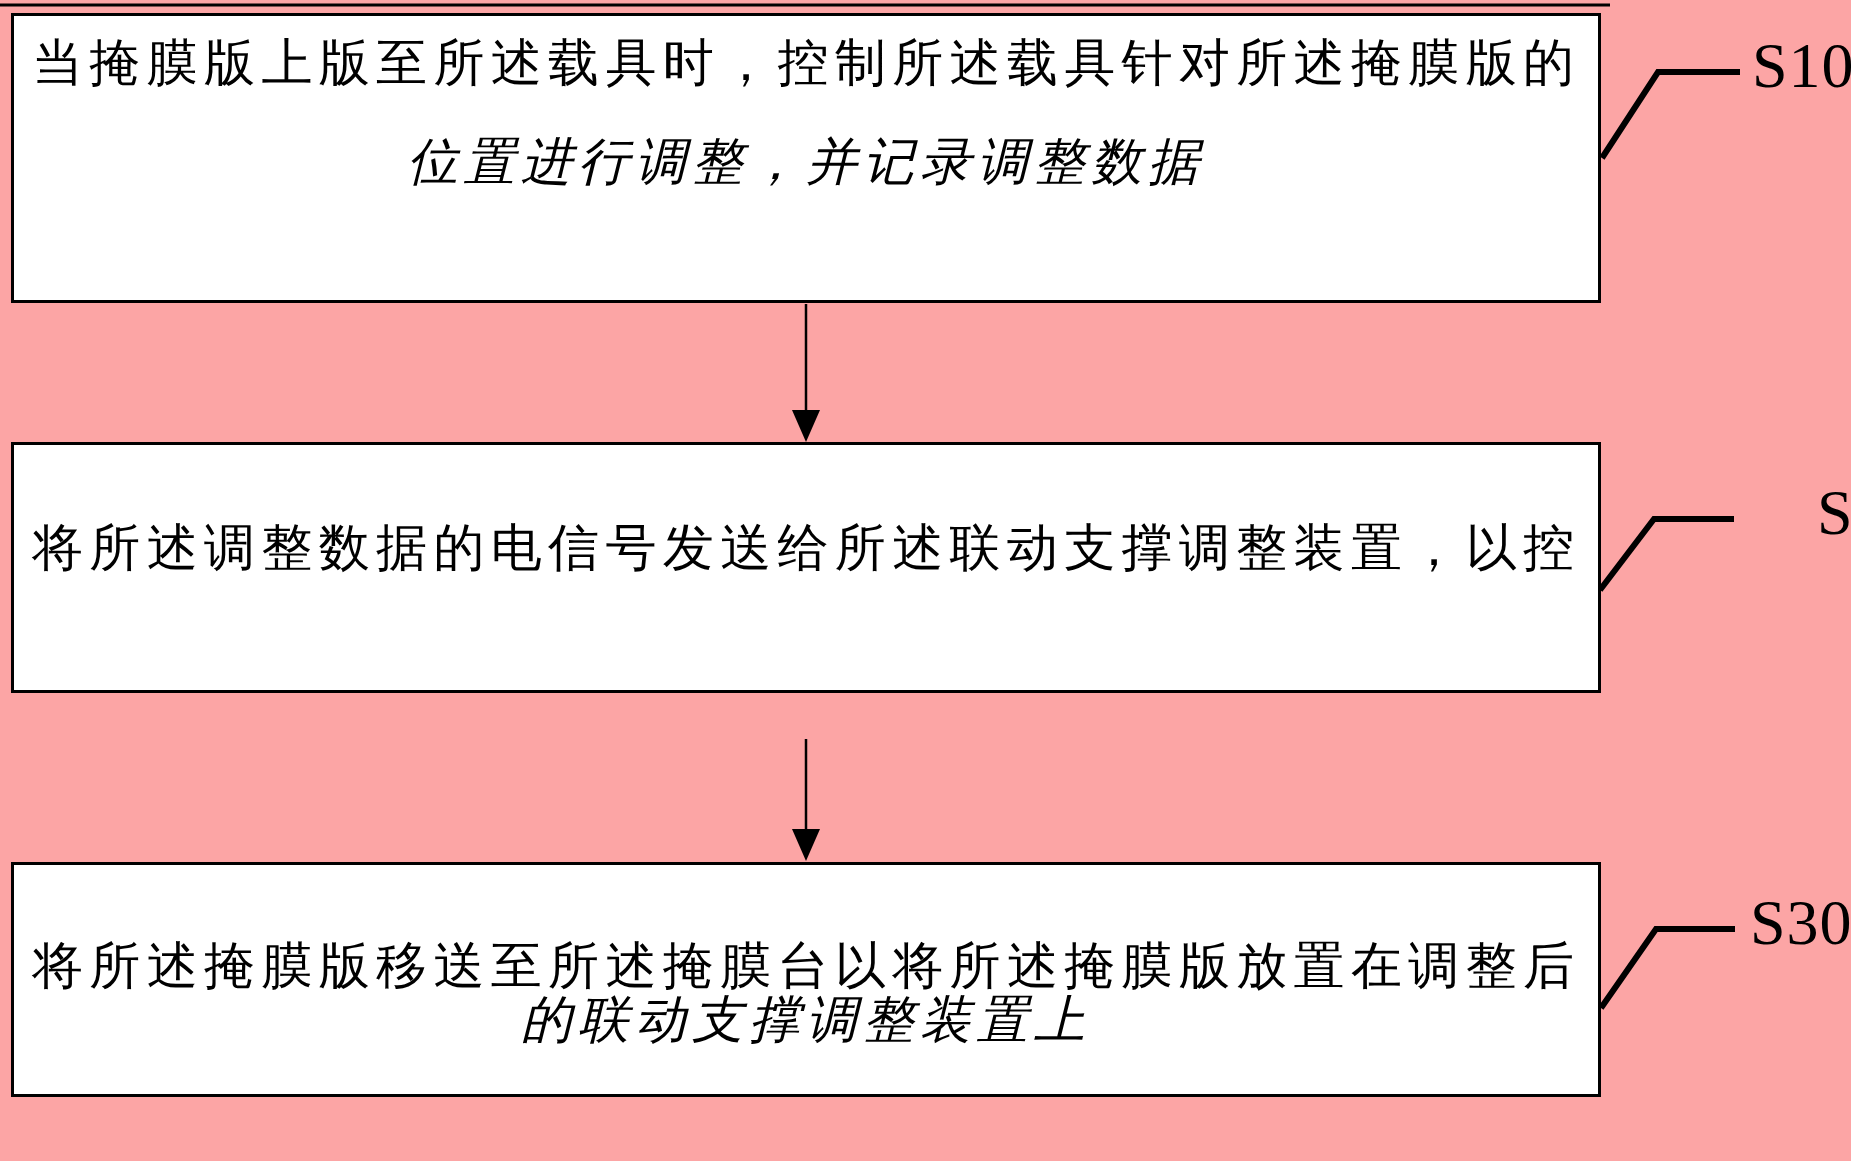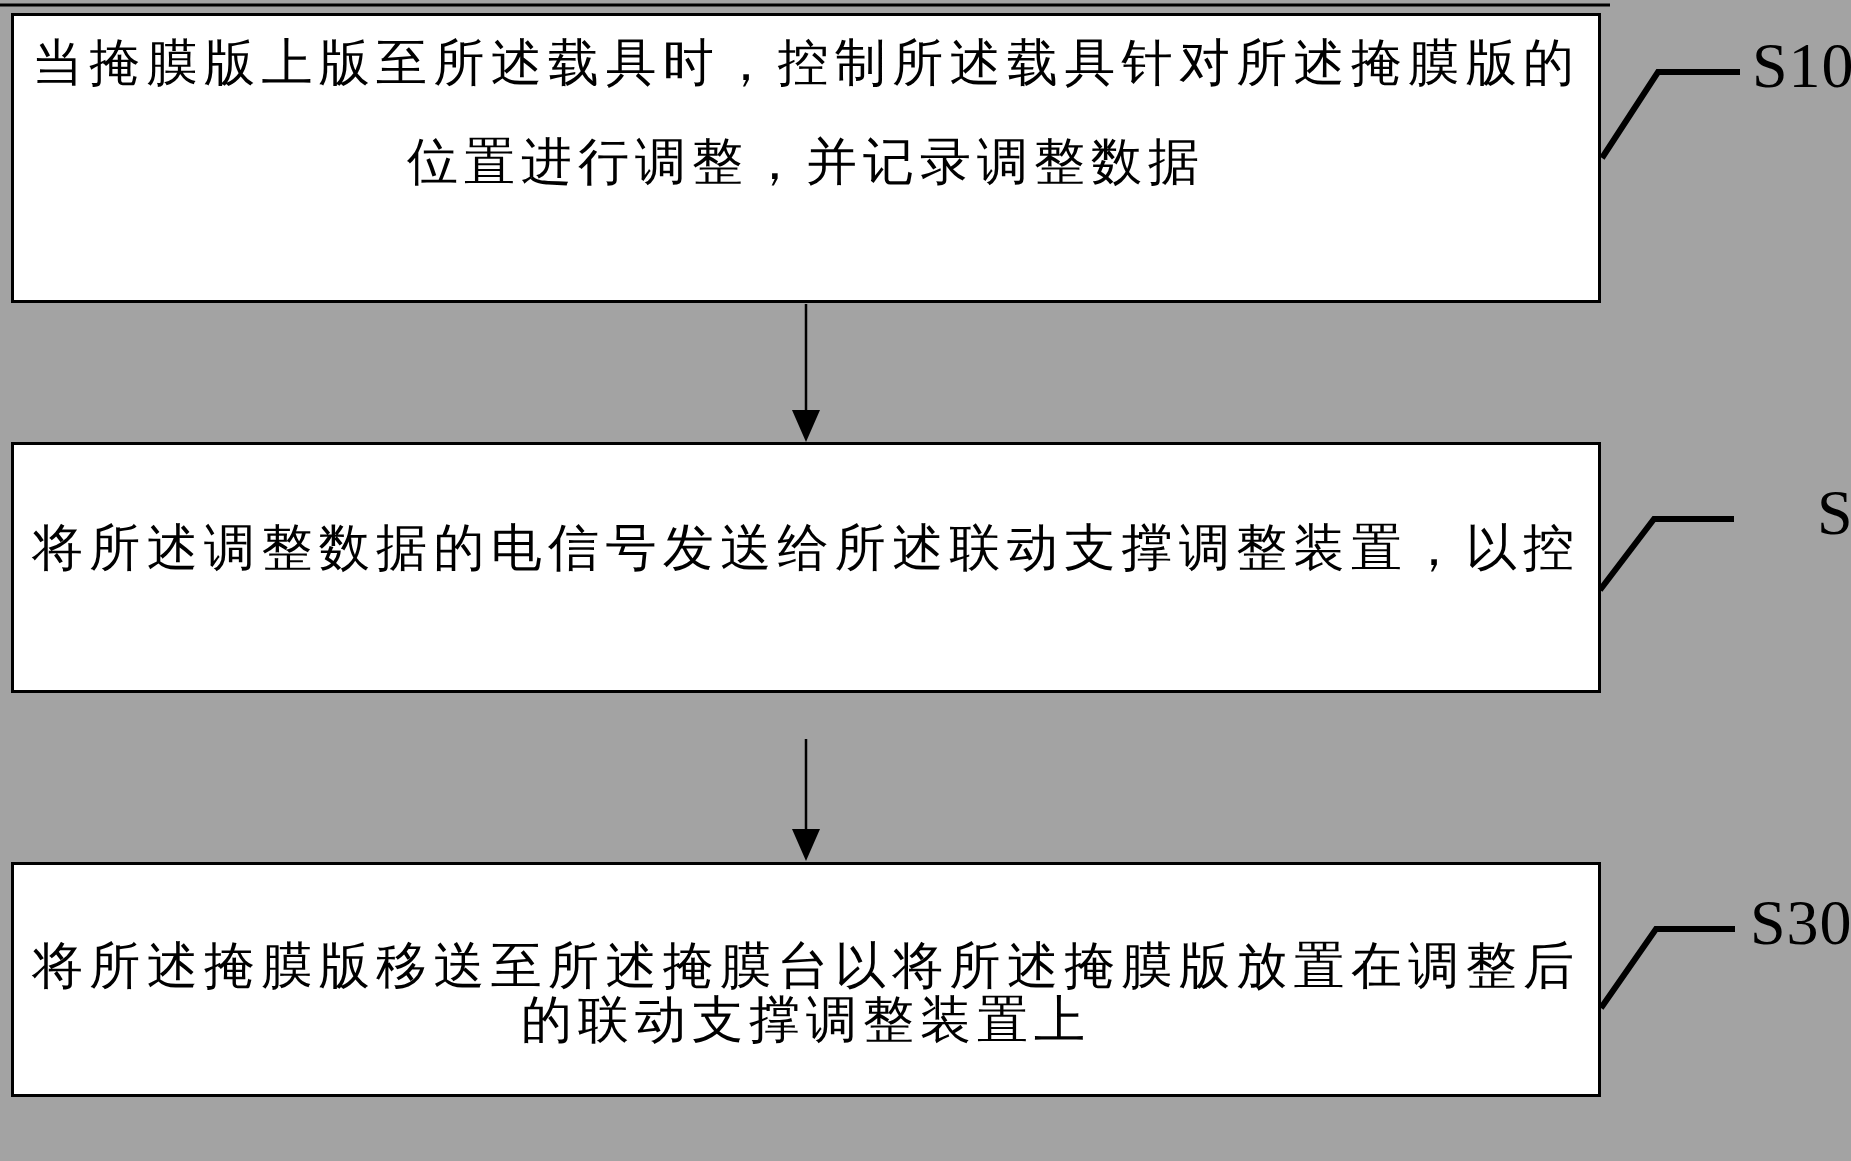--- a/index.html
+++ b/index.html
@@ -1,19 +1,19 @@
 <!DOCTYPE html>
 <html><head>
 <meta charset="utf-8">
 <style>
   html,body{margin:0;padding:0;background:#ffffff;}
   #canvas{
     position:relative;
     width:1851px;height:1161px;
-    background:#a3a3a3;
+    background:#fca5a5;
     overflow:hidden;
     font-family:"Liberation Serif","DejaVu Serif",serif;
     color:#000000;
   }
   #diagram-svg{position:absolute;left:0;top:0;width:1851px;height:1161px;}
   .step-box{
     position:absolute;
     left:11px;
     width:1590px;
     border:3px solid #000000;
@@ -31,20 +31,21 @@
     white-space:nowrap;
   }
   .step-box .line1{
     text-align:justify;
     text-align-last:justify;
     white-space:normal;
   }
   .step-box .line2{
     text-align:center;
     text-align-last:center;
+    font-style:italic;
   }
   #box-s10 .line1{margin-top:20px;}
   #box-s10 .line2{margin-top:45px;}
   #box-s20 .line1{margin-top:76px;}
   #box-s20 .line2{margin-top:38px;}
   #box-s30 .line1{margin-top:74px;}
   #box-s30 .line2{}
   .step-label{
     position:absolute;
     font-size:64px;

